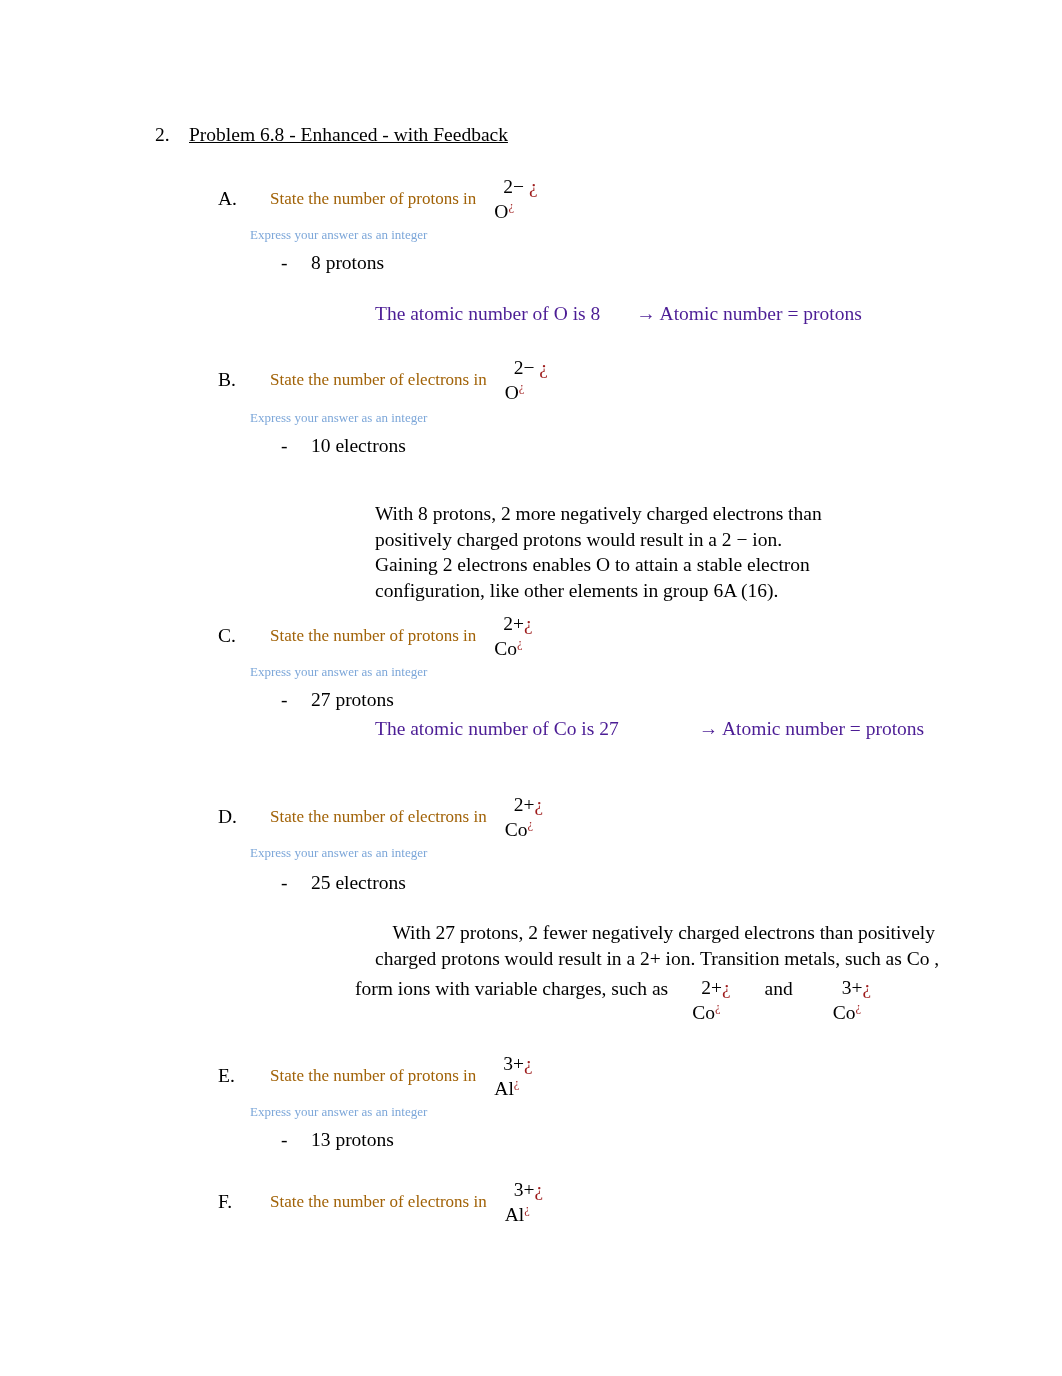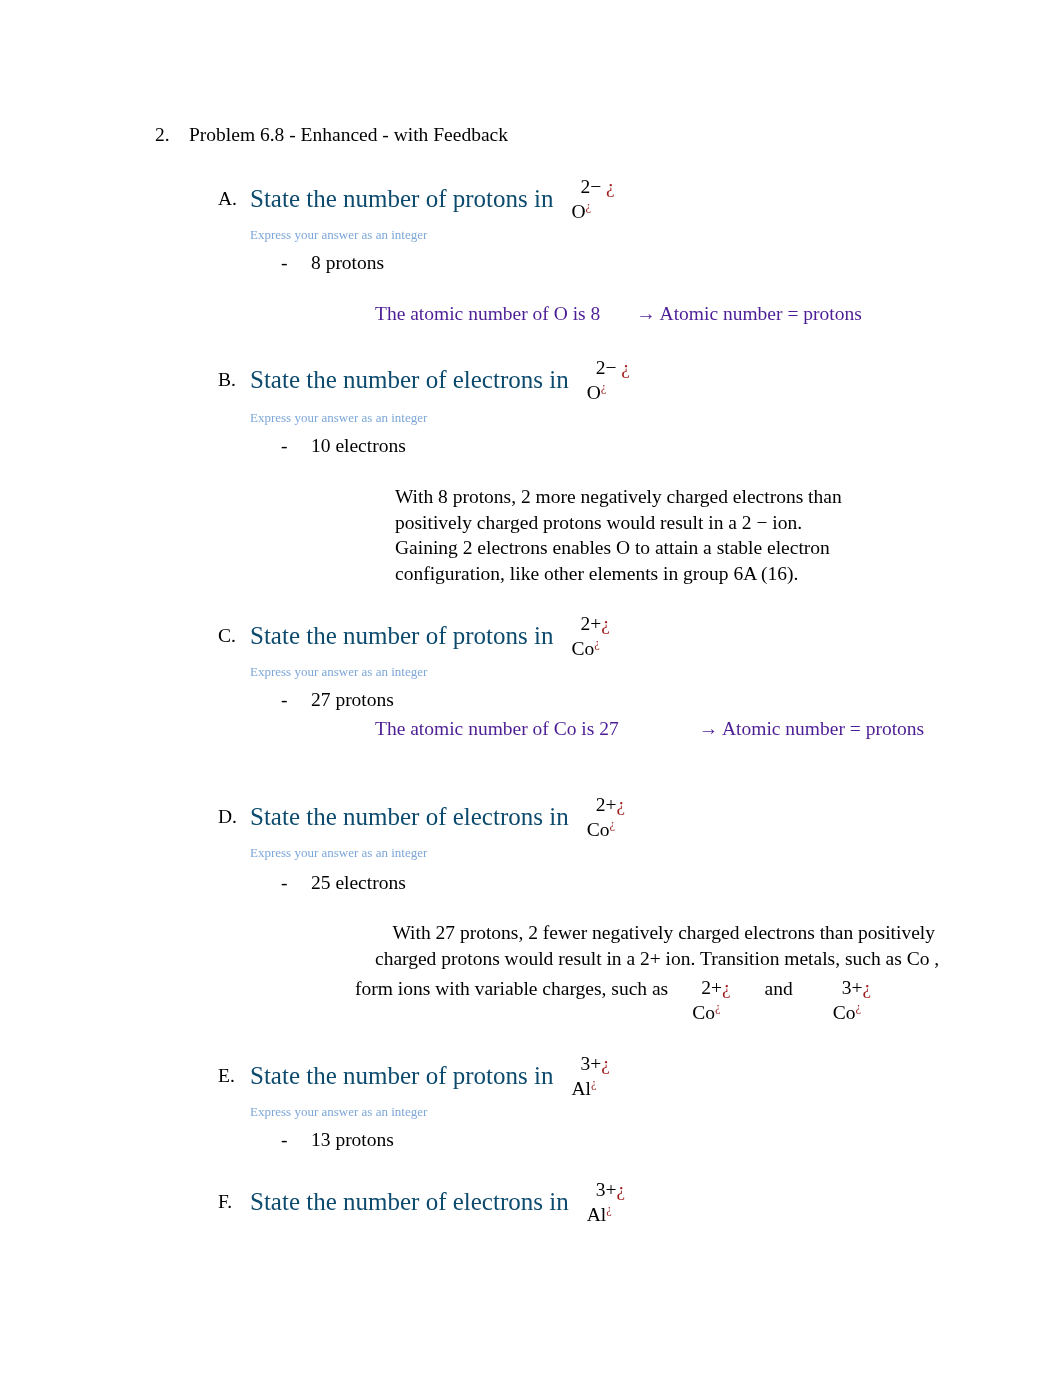--- a/index.html
+++ b/index.html
@@ -32,20 +32,21 @@
   }
   .problem-num {
     width: 34px;
     font-size: 19.5px;
     color: #000;
   }
   .problem-title {
     font-size: 19.5px;
     color: #000;
     white-space: nowrap;
+    text-decoration: underline;
   }
 
   
   .part {
     position: absolute;
     left: 0;
     width: 1062px;
   }
   .part-head {
     position: relative;
@@ -54,24 +55,25 @@
     padding-left: 218px;
   }
   .part-letter {
     width: 32px;
     flex: 0 0 32px;
     font-size: 19.5px;
     color: #000;
     line-height: 26px;
   }
   .part-question {
-    font-size: 25px;
-    color: #0c4a6e;
+    font-size: 17px;
+    color: #a16207;
     line-height: 26px;
     white-space: nowrap;
+    margin-left: 20px;
   }
 
   
   .formula {
     display: inline-block;
     vertical-align: middle;
     text-align: left;
     line-height: 1.0;
     position: relative;
     margin-left: 18px;
@@ -209,21 +211,21 @@
         <span class="f-top"><span>2−</span> <span class="qmark">¿</span></span>
         <span class="f-bot"><span>O</span><span class="qmark-sm">¿</span></span>
       </span>
     </div>
   </div>
   <div class="express" style="top:410px;">Express your answer as an integer</div>
   <div class="answer-row" style="top:435px;">
     <span class="answer-dash">-</span>
     <span class="answer-text">10 electrons</span>
   </div>
-  <div class="explain-para" style="top:484px;margin-left:20px;">
+  <div class="explain-para" style="top:501px;">
     <span class="ln">With 8 protons, 2 more negatively charged electrons than</span>
     <span class="ln">positively charged protons would result in a 2 − ion.</span>
     <span class="ln">Gaining 2 electrons enables O to attain a stable electron</span>
     <span class="ln">configuration, like other elements in group 6A (16).</span>
   </div>
 
   <div class="part" style="top:623px;">
     <div class="part-head">
       <span class="part-letter">C.</span>
       <span class="part-question">State the number of protons in</span>

